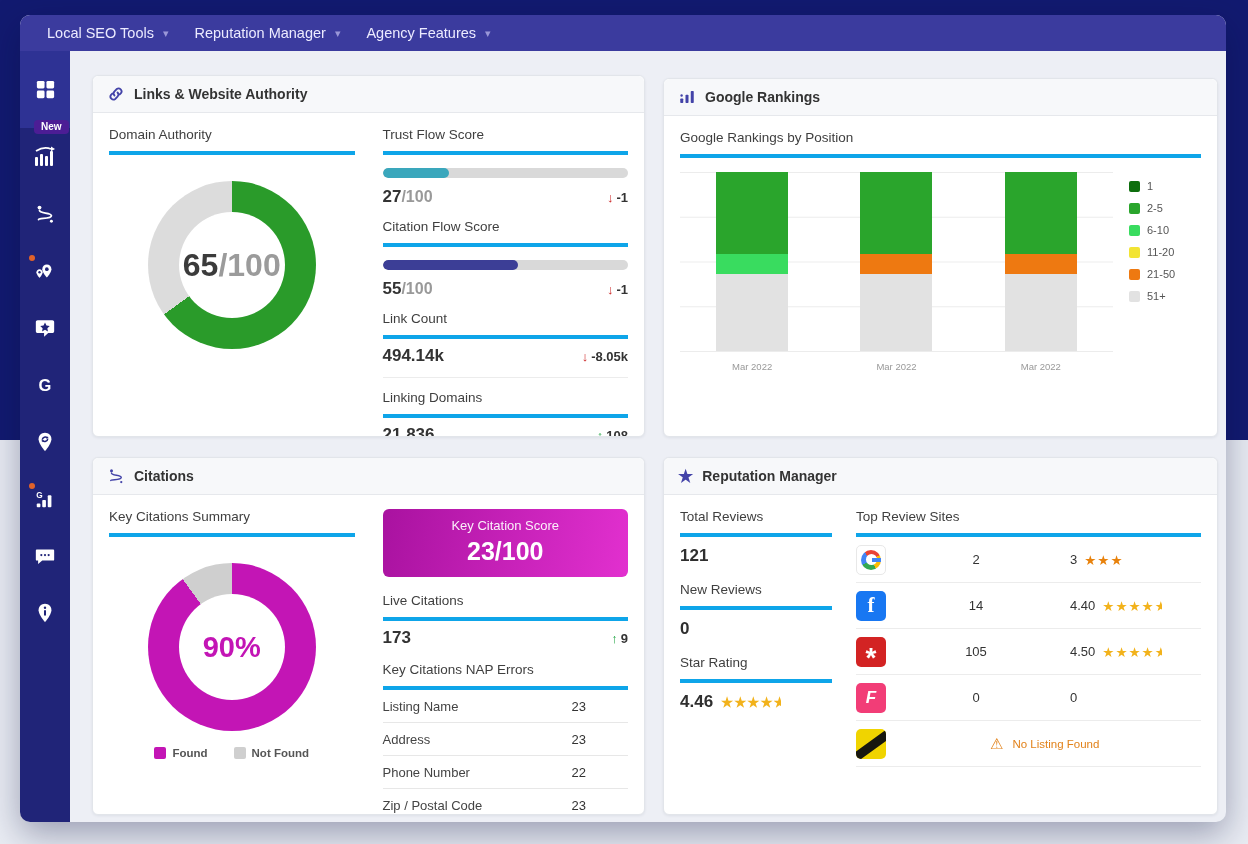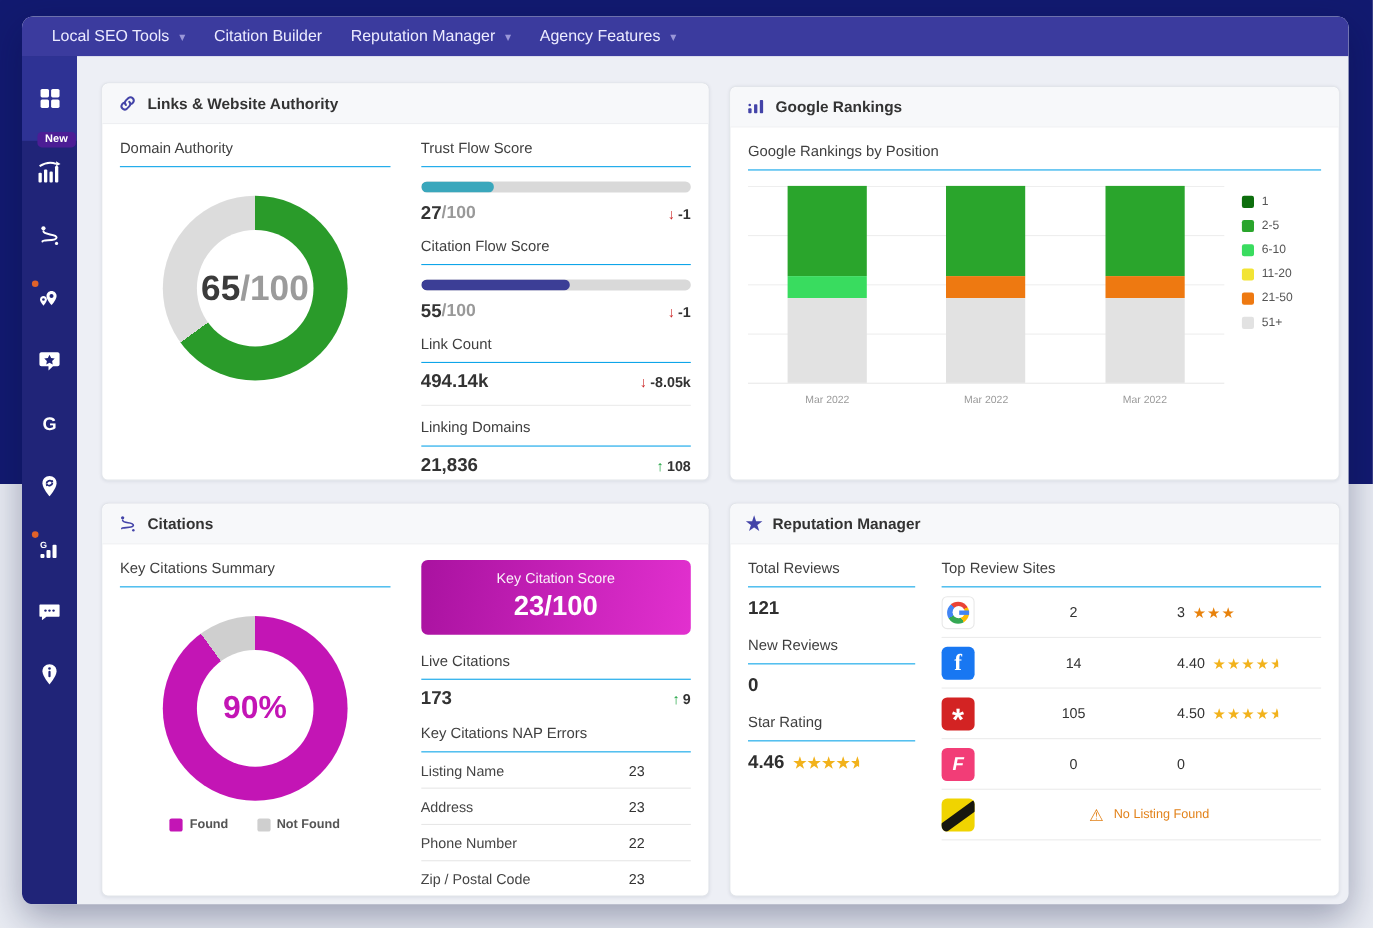--- a/index.html
+++ b/index.html
@@ -16,21 +16,21 @@
   .sidebar { position:absolute; left:0; top:0; bottom:0; width:50px; background:#202478; display:flex; flex-direction:column; align-items:center; }
   .side-item { position:relative; width:50px; height:57px; display:flex; align-items:center; justify-content:center; cursor:pointer; }
   .side-item.active { height:77px; background:#2e3294; }
   .side-item .dot { position:absolute; left:9px; top:13px; width:6px; height:6px; border-radius:50%; background:#e0622a; }
   .new-badge { position:absolute; top:-8px; left:14px; background:#4c1d95; color:#fff; font-size:10px; font-weight:bold; padding:1px 7px 2px; border-radius:4px; z-index:3; }
   
   .card { position:absolute; background:#fff; border:1px solid #e2e5ea; border-radius:6px; box-shadow:0 1px 3px rgba(20,30,60,.07); display:flex; flex-direction:column; }
   .card-h { display:flex; align-items:center; gap:9px; padding:0 14px; height:37px; background:#f7f8fa; border-bottom:1px solid #e6e8ec; border-radius:6px 6px 0 0; font-weight:bold; font-size:14px; color:#333; flex:0 0 37px; }
   .card-h .hicon { display:flex; align-items:center; }
   .card-b { flex:1; padding:14px 16px; overflow:hidden; }
-  .sec-label { font-size:13.5px; color:#3f3f3f; padding-bottom:9px; border-bottom:1px solid #0ea5e9; }
+  .sec-label { font-size:13.5px; color:#3f3f3f; padding-bottom:9px; border-bottom:4px solid #0ea5e9; }
   .two-col { display:flex; gap:28px; height:100%; }
   .col { flex:1; min-width:0; }
   
   .donut { border-radius:50%; display:flex; align-items:center; justify-content:center; }
   .donut-hole { background:#fff; border-radius:50%; display:flex; align-items:center; justify-content:center; }
   .donut-lg { width:168px; height:168px; margin:26px auto 0; }
   .donut-lg .donut-hole { width:106px; height:106px; }
   .donut-txt { font-size:32px; font-weight:bold; color:#3b3b3b; }
   .donut-txt .den { color:#9b9b9b; }
   .donut-txt.magenta { color:#c315b5; font-size:29px; }
@@ -97,23 +97,20 @@
 
 <div class="backdrop-top"></div>
 
 <div class="app">
   <div class="navbar" id="navbar">
       <div class="nav-item">
         <span>Local SEO Tools</span>
         <span class="caret">▾</span>
       </div>
       <div class="nav-item">
-        <span>Citation Builder</span>
-      </div>
-      <div class="nav-item">
         <span>Reputation Manager</span>
         <span class="caret">▾</span>
       </div>
       <div class="nav-item">
         <span>Agency Features</span>
         <span class="caret">▾</span>
       </div>
     </div>
   <div class="app-body">
     <div class="sidebar" id="sidebar">

